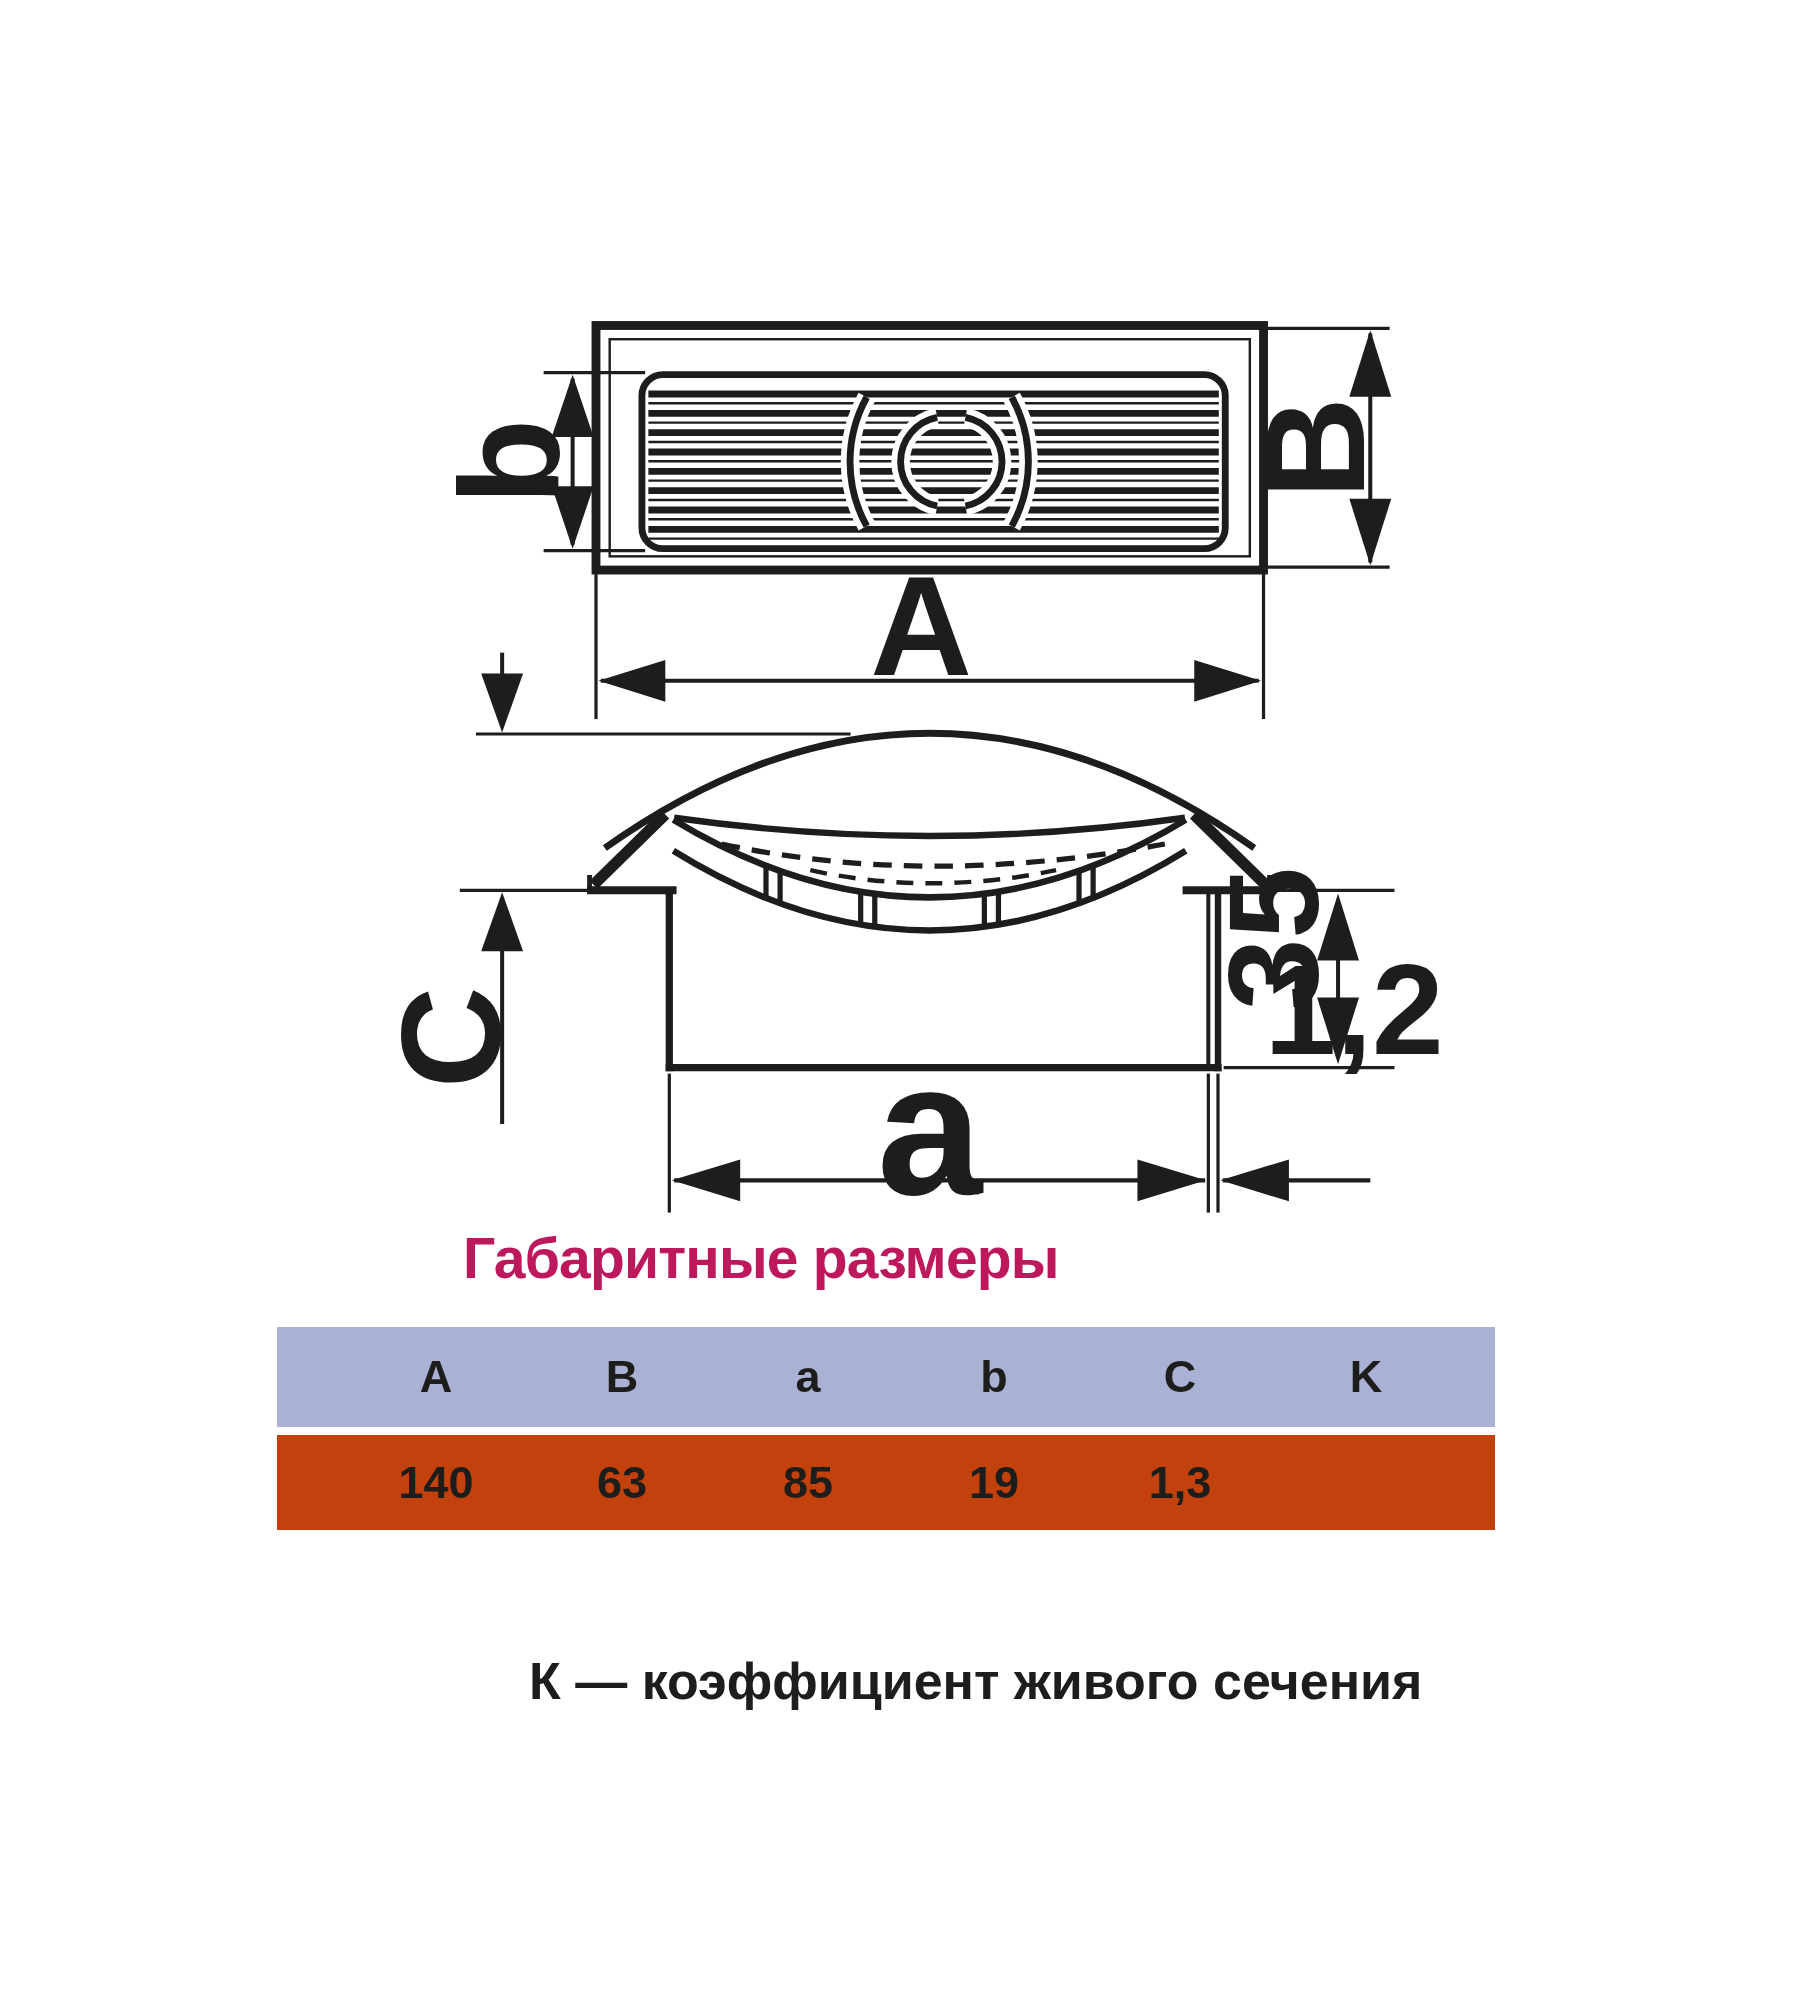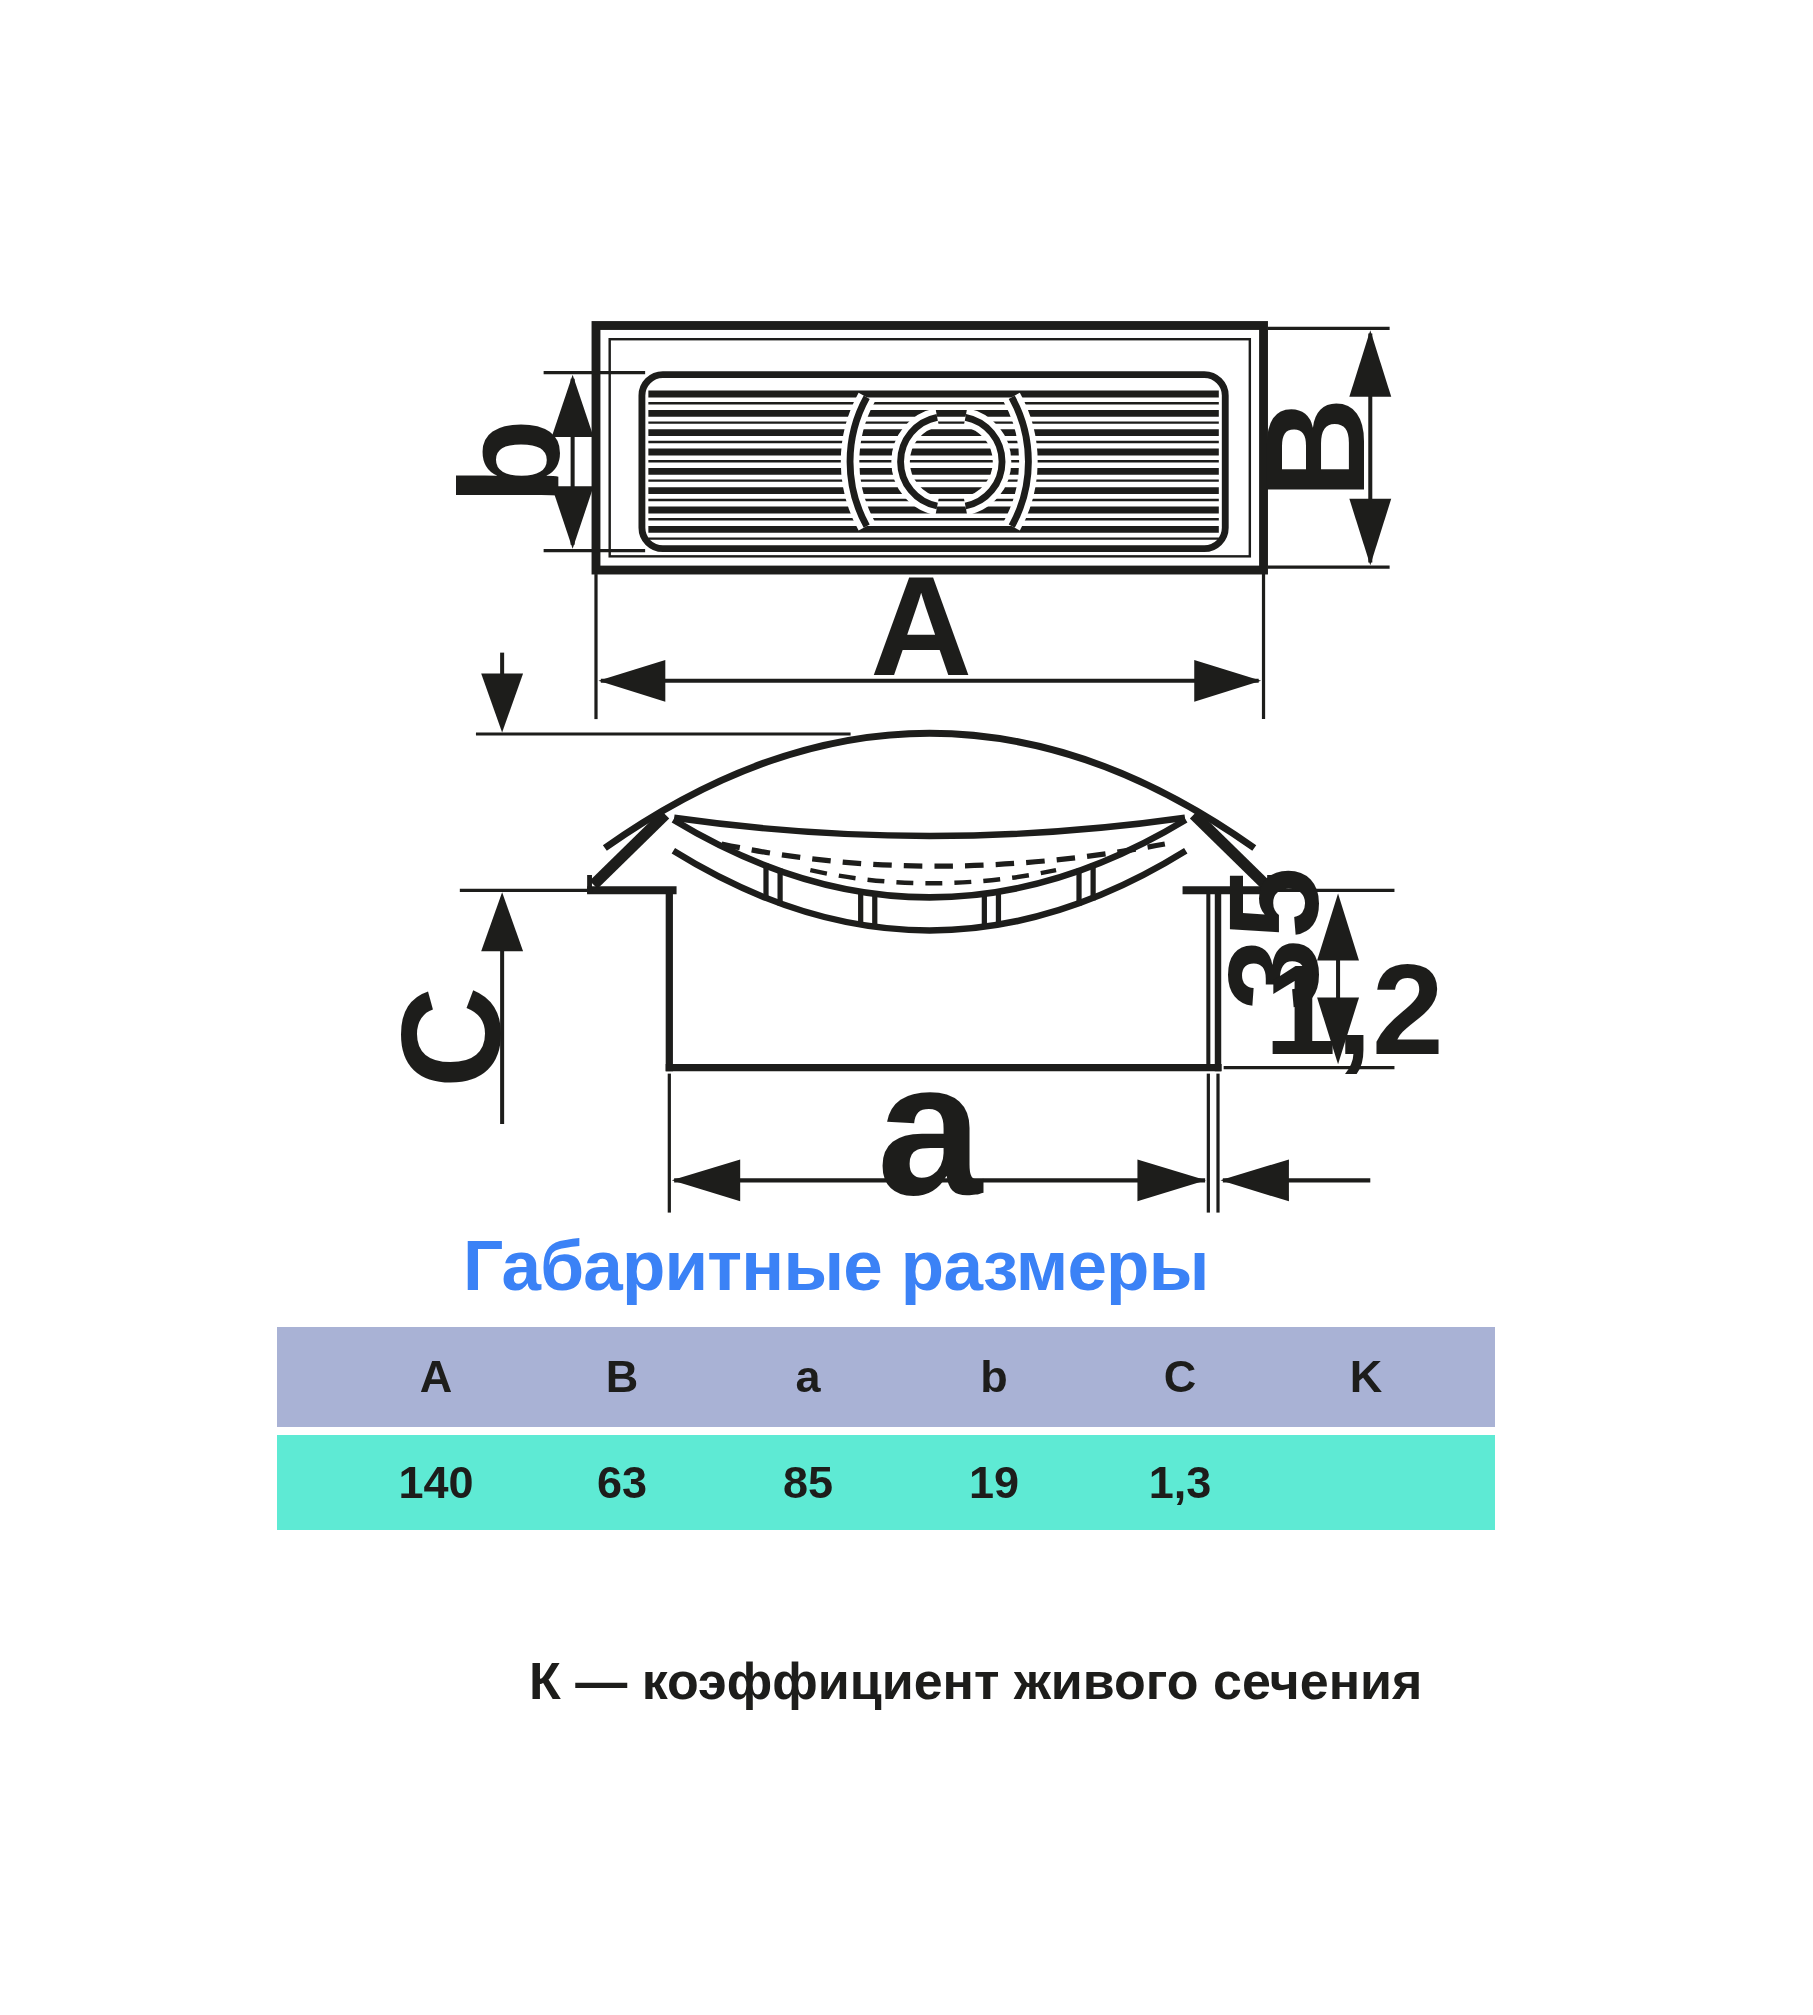--- a/index.html
+++ b/index.html
@@ -12,43 +12,43 @@
   }
   .abs{position:absolute;}
   #drawing-svg{left:0;top:0;}
   svg text{
     font-family:"Liberation Sans", sans-serif;
     font-weight:bold;
     fill:#1d1d1b;
   }
   #section-title{
     left:463px;top:1225px;
-    font-size:71px;font-weight:bold;
-    color:#3b82f6;letter-spacing:-0.8px;
+    font-size:57px;font-weight:bold;
+    color:#be185d;letter-spacing:-0.8px;
     white-space:nowrap;
   }
   .dim-table-row{
     left:277px;width:1218px;
     padding:0 36px 0 66px;
     box-sizing:border-box;
     display:grid;
     grid-template-columns:repeat(6,1fr);
     text-align:center;
     font-weight:bold;
     color:#1d1d1b;
     white-space:nowrap;
   }
   #table-header-row{
     top:1327px;height:100px;
     background:#a9b2d5;
     font-size:45px;line-height:100px;
   }
   #table-values-row{
     top:1435px;height:95px;
-    background:#5eead4;
+    background:#c2410c;
     font-size:45px;line-height:95px;
   }
   #table-note{
     left:529px;top:1651px;
     font-size:52px;font-weight:bold;
     color:#1d1d1b;white-space:nowrap;
   }
 </style>
 </head>
 <body>

